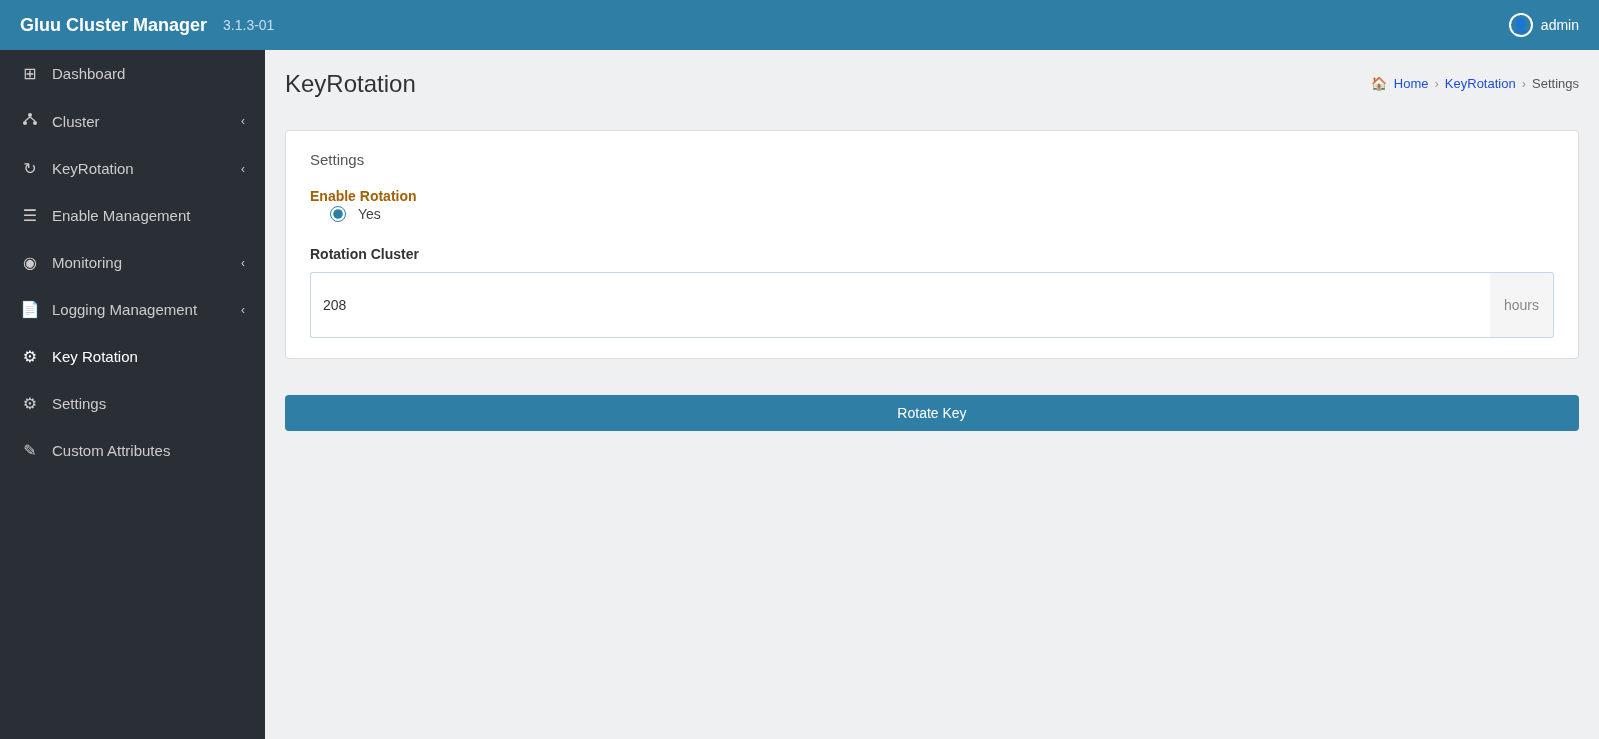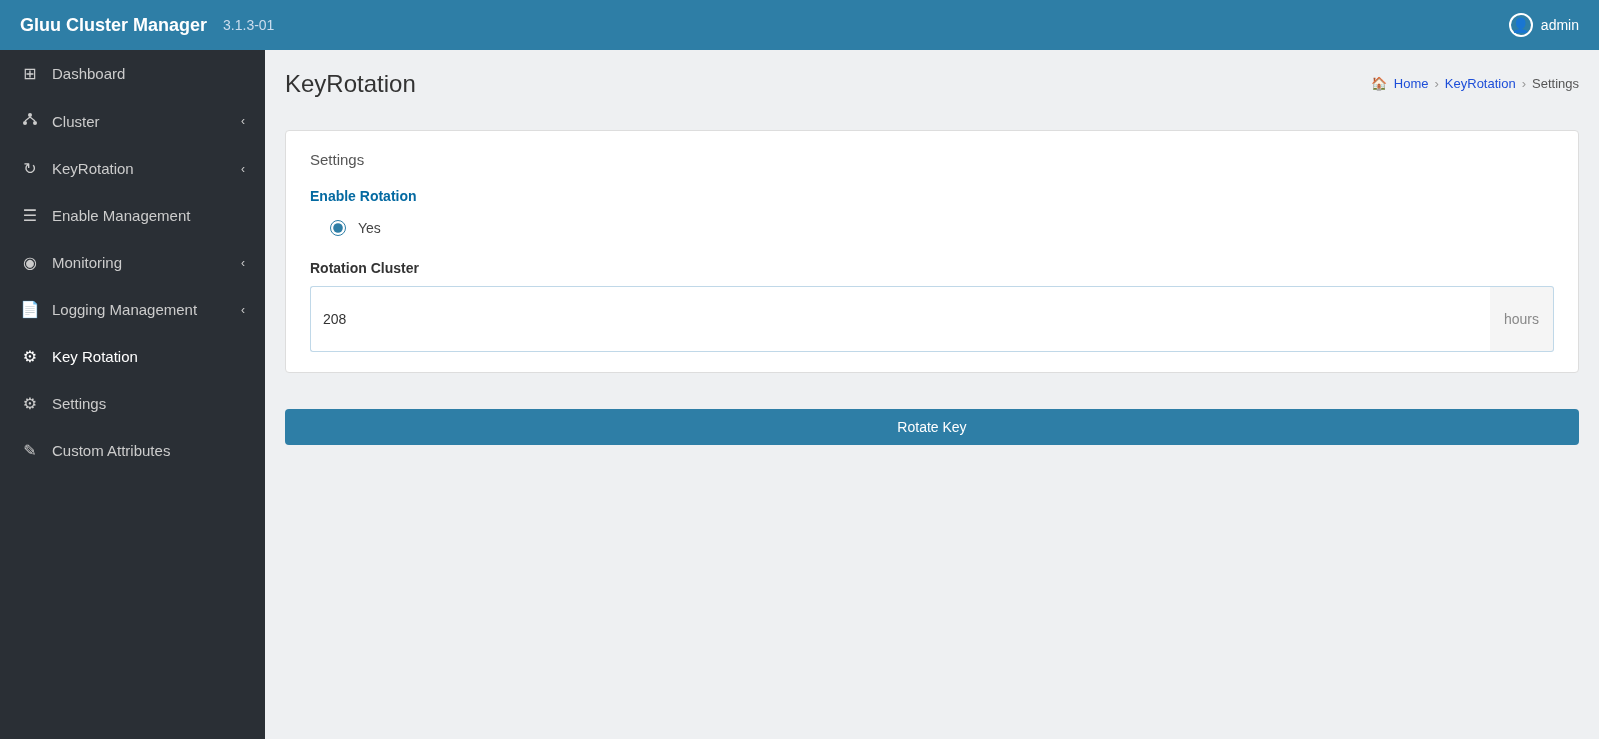--- a/index.html
+++ b/index.html
@@ -148,22 +148,22 @@
     .card-title {
       font-size: 15px;
       color: #555;
       margin-bottom: 20px;
       font-weight: normal;
     }
 
     .form-section-label {
       font-weight: bold;
       font-size: 14px;
-      color: #0369a1;
-      margin-bottom: 16px;
+      color: #a16207;
+      margin-bottom: 2px;
     }
 
     .radio-group {
       display: flex;
       gap: 10px;
       margin-bottom: 24px;
       margin-left: 20px;
     }
     .radio-option {
       display: flex;

